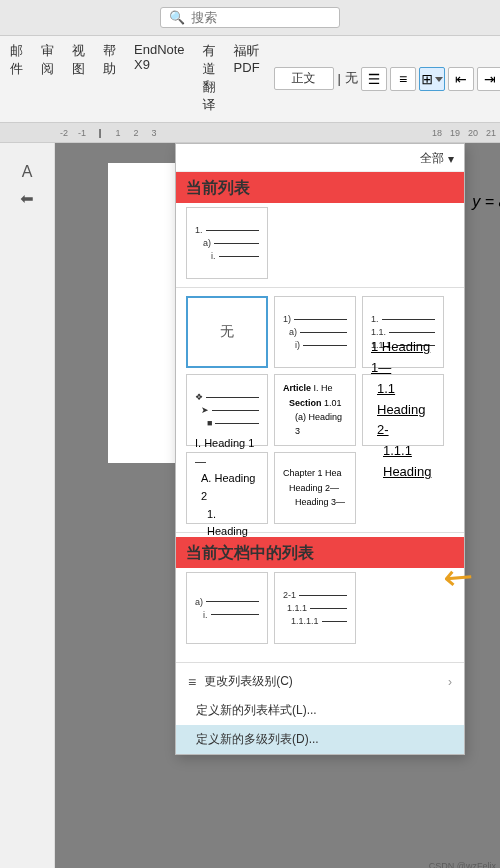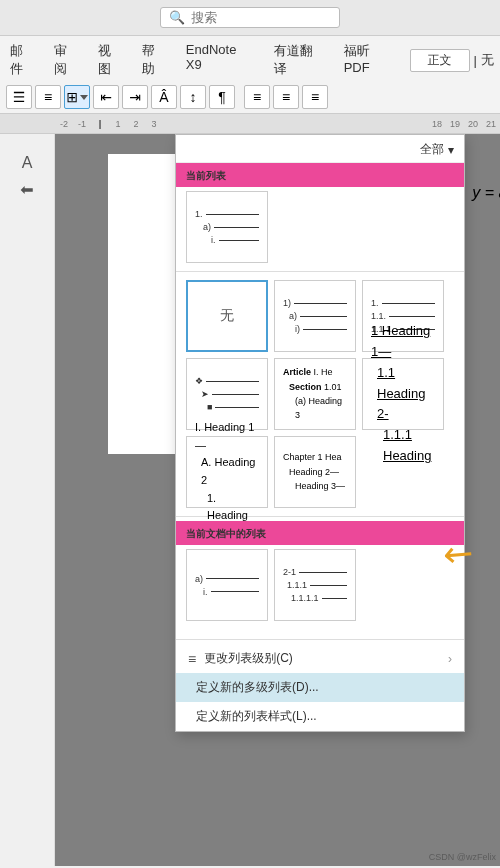--- a/index.html
+++ b/index.html
@@ -39,21 +39,21 @@
       width: 130px;
       background: transparent;
     }
 
     
     .ribbon {
       background: #f3f3f3;
       border-bottom: 1px solid #ccc;
       padding: 4px 6px;
       display: flex;
-      flex-direction: column;
+      flex-direction: row;
       gap: 3px;
     }
     .ribbon-tabs {
       display: flex;
       gap: 10px;
       font-size: 13px;
       color: #333;
       padding-bottom: 2px;
     }
     .ribbon-tab {
@@ -161,25 +161,25 @@
     }
     .panel-header-right {
       display: flex;
       align-items: center;
       gap: 4px;
       font-size: 12px;
       color: #333;
     }
 
     .section-label {
-      font-size: 10px;
+      font-size: 16px;
       font-weight: bold;
       color: #333;
       padding: 6px 10px 4px;
-      background: #ec4899;
+      background: #ef4444;
     }
 
     
     .list-grid {
       display: flex;
       flex-wrap: wrap;
       padding: 4px 10px;
       gap: 6px;
     }
 
@@ -576,27 +576,27 @@
       </div>
 
       <div class="divider"></div>
 
       <div class="menu-item">
         <span class="menu-item-icon">≡</span>
         <span>更改列表级别(C)</span>
         <span class="menu-item-arrow">›</span>
       </div>
 
+      <div class="menu-item">
+        <span class="menu-item-icon"></span>
+        <span>定义新的列表样式(L)...</span>
+      </div>
+
       <div class="menu-item highlighted">
         <span class="menu-item-icon"></span>
         <span>定义新的多级列表(D)...</span>
       </div>
 
-      <div class="menu-item">
-        <span class="menu-item-icon"></span>
-        <span>定义新的列表样式(L)...</span>
-      </div>
-
     </div>
 
     <div class="watermark">CSDN @wzFelix</div>
   </div>
 </div>
 
 </body></html>

